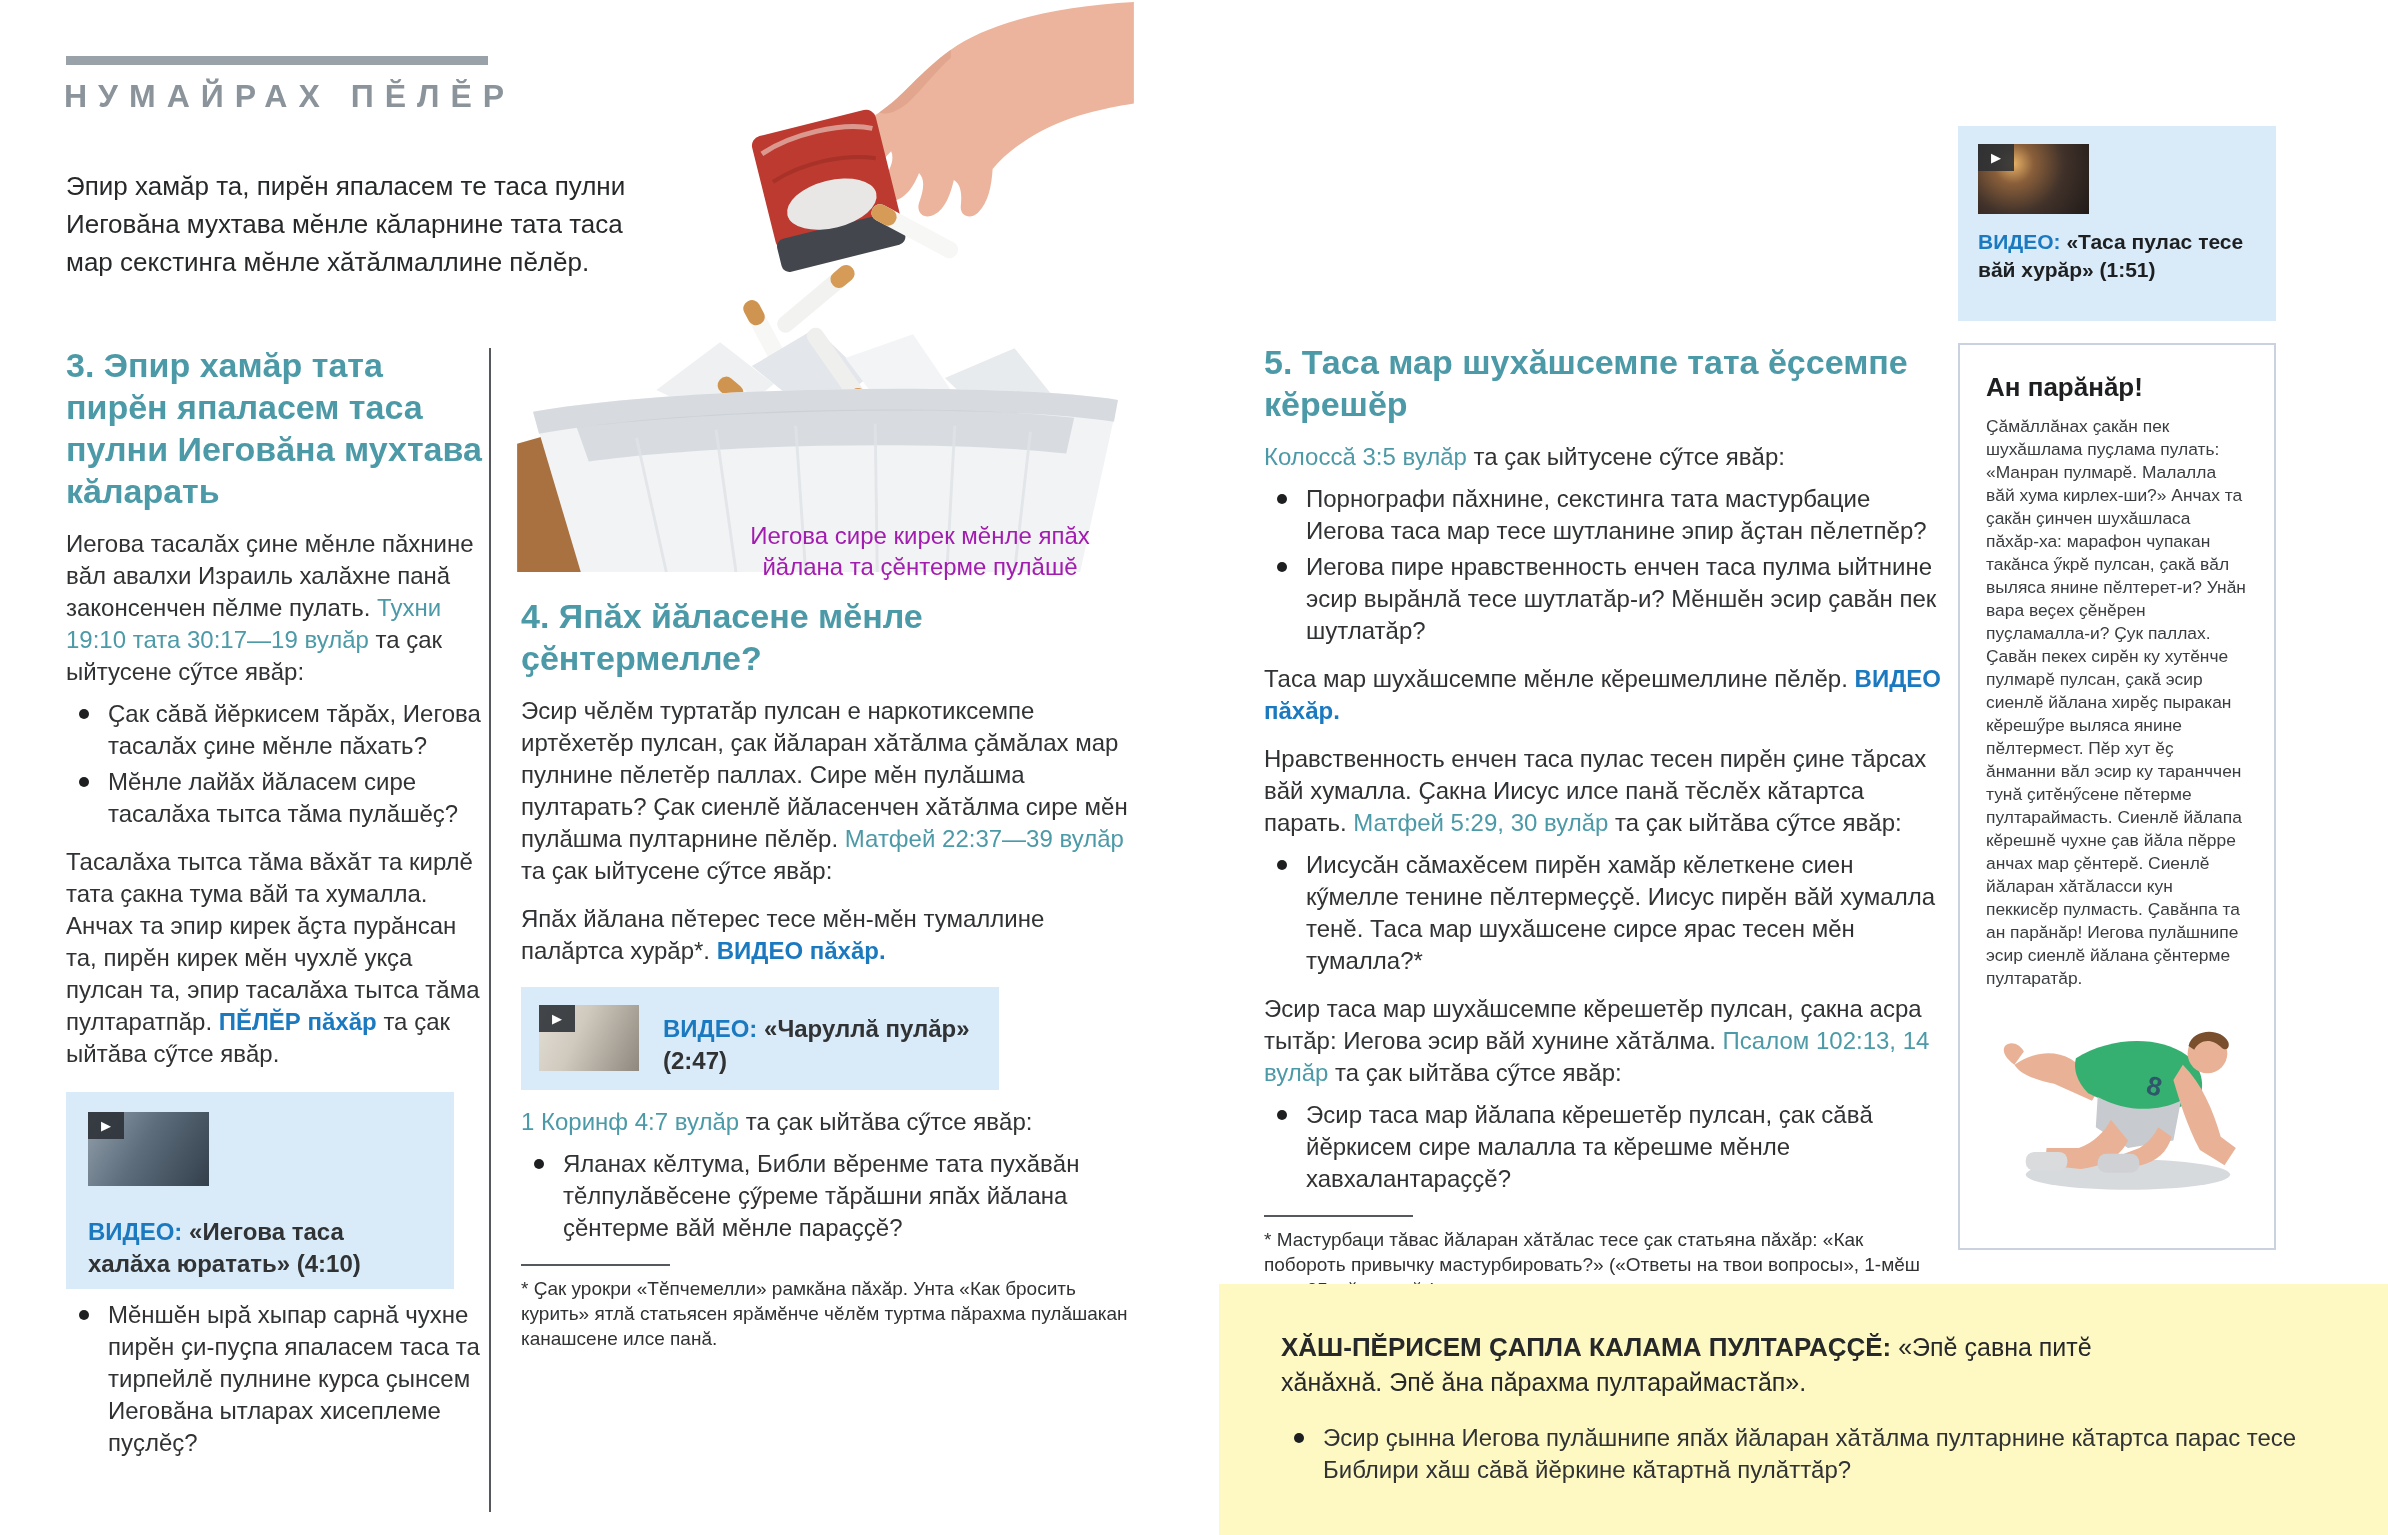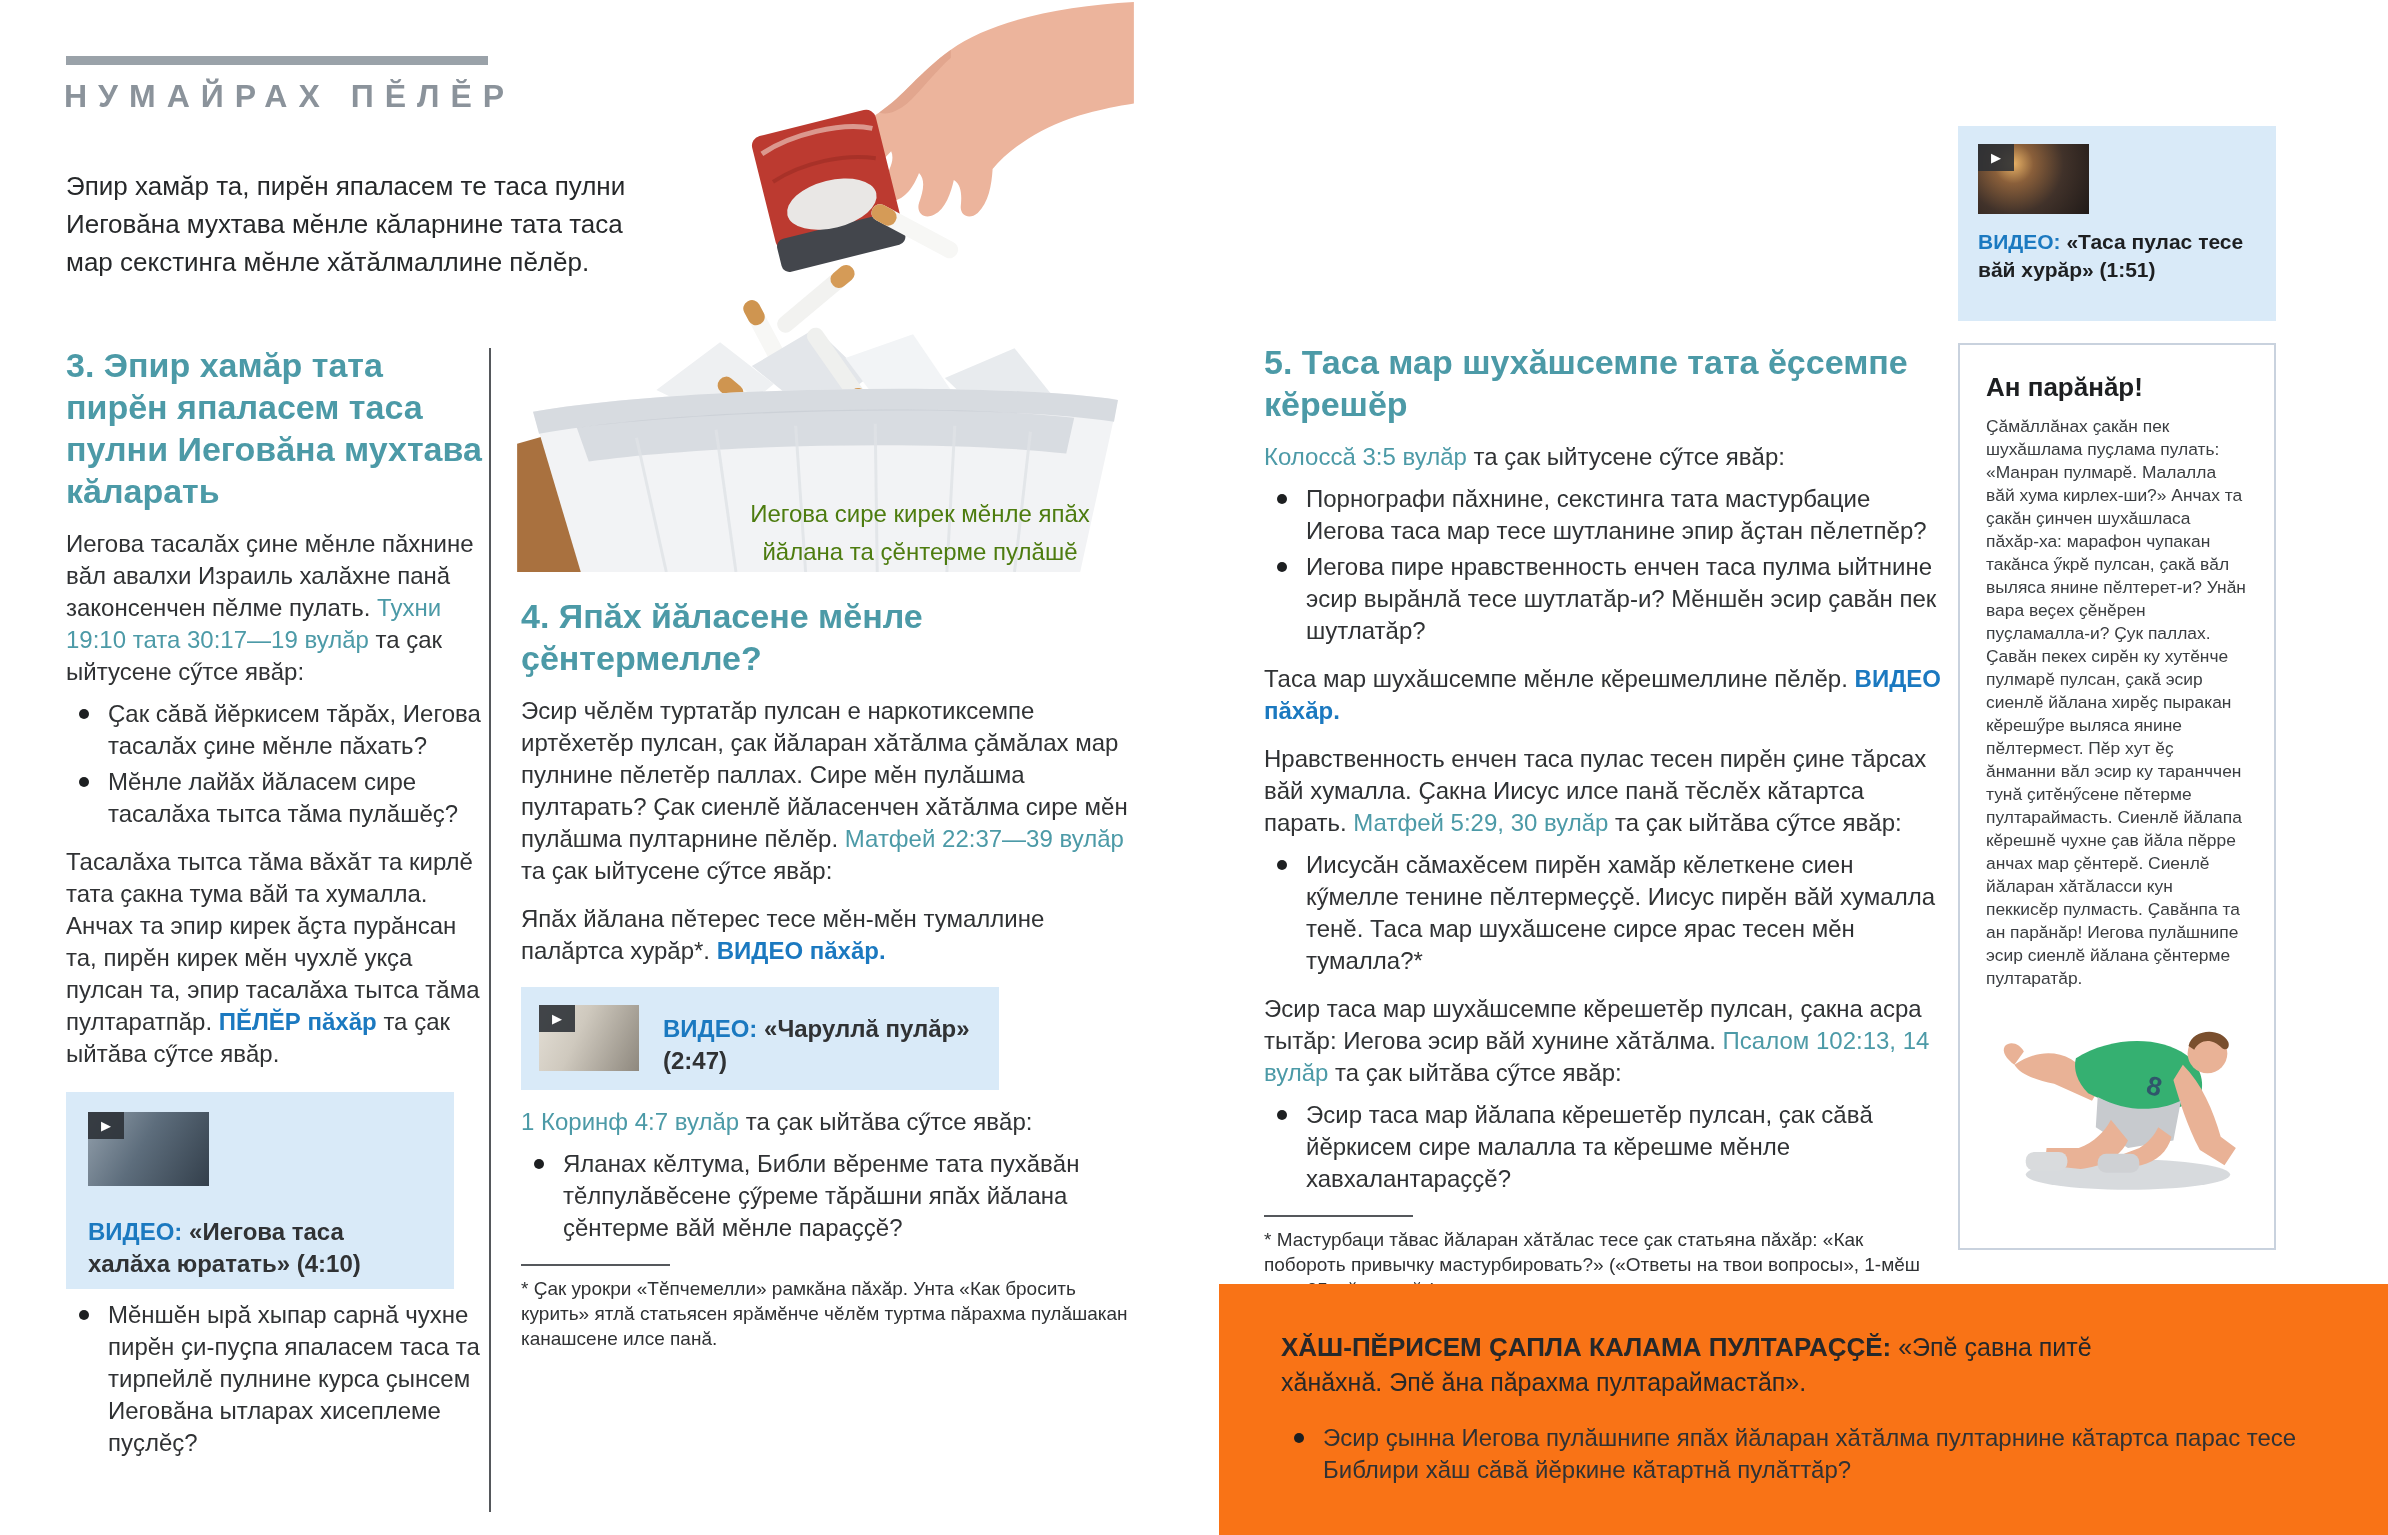--- a/index.html
+++ b/index.html
@@ -52,38 +52,38 @@
   .vbox2 .thumb { width:100px; height:66px; flex:none; }
   .vbox2 .vcap { margin-top:8px; }
 
   
   .fnrule { width:149px; border:none; border-top:2px solid #55585c; margin:20px 0 10px; }
   .fn { font-size:19px !important; line-height:25px !important; color:#3a3d40; margin-top:0 !important; }
 
   
   .illu { position:absolute; left:517px; top:0; width:617px; height:572px; }
   .illu svg { position:absolute; left:0; top:0; }
-  .illu-caption { position:absolute; left:204px; top:495px; width:398px; text-align:center;
-                  font-size:24px; line-height:38px; color:#4d7c0f; margin:0; }
+  .illu-caption { position:absolute; left:204px; top:520px; width:398px; text-align:center;
+                  font-size:24px; line-height:31px; color:#a21caf; margin:0; }
 
   
   .sidevbox { position:absolute; left:1958px; top:126px; width:318px; height:195px;
               padding:18px 20px; }
   .sidevbox .thumb { width:111px; height:70px; }
   .sidevbox .vcap { margin-top:14px; font-size:21px; line-height:28px; }
 
   .anbox { position:absolute; left:1958px; top:343px; width:318px; height:907px;
            border:2px solid #c9d2de; box-sizing:border-box; padding:26px 26px 0; background:#fff; }
   .anbox h3 { font-size:26px; line-height:32px; margin:0 0 12px; color:#1d1f21; }
   .anbox p { font-size:17.4px; line-height:23px; color:#3a3d40; margin:0; }
   .runner { margin:16px auto 0; display:block; }
 
   
   .band { position:absolute; left:1219px; top:1284px; width:1169px; height:252px;
-          background:#f97316; box-sizing:border-box; padding:46px 0 0 62px; }
+          background:#fef9c3; box-sizing:border-box; padding:46px 0 0 62px; }
   .bandline { width:905px; font-size:25px; line-height:35px; color:#26282a; margin:0; }
   .bandline strong { font-size:26px; }
   .band ul.q { width:1055px; margin-top:22px; }
   .band ul.q li { font-size:24px; line-height:32px; }
 </style>
 </head>
 <body>
 
 <div class="page">
 

